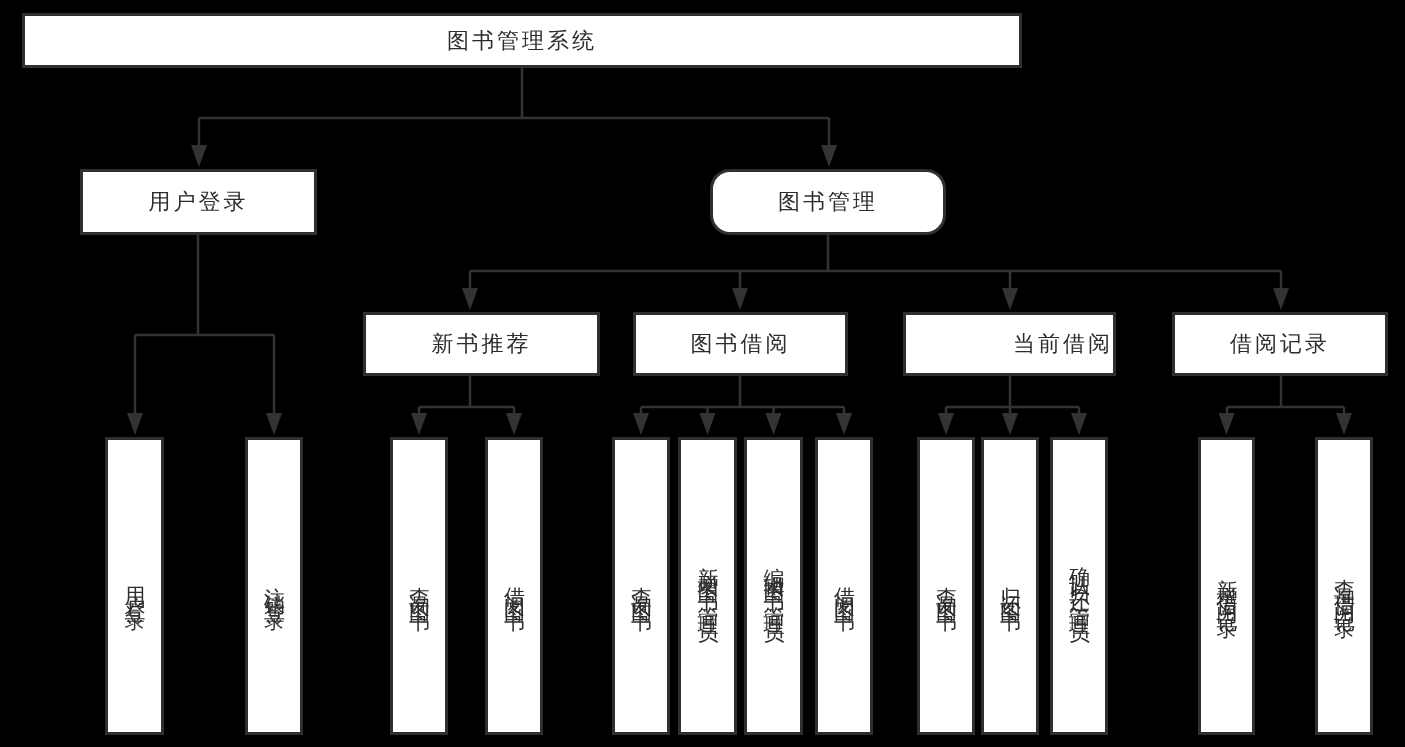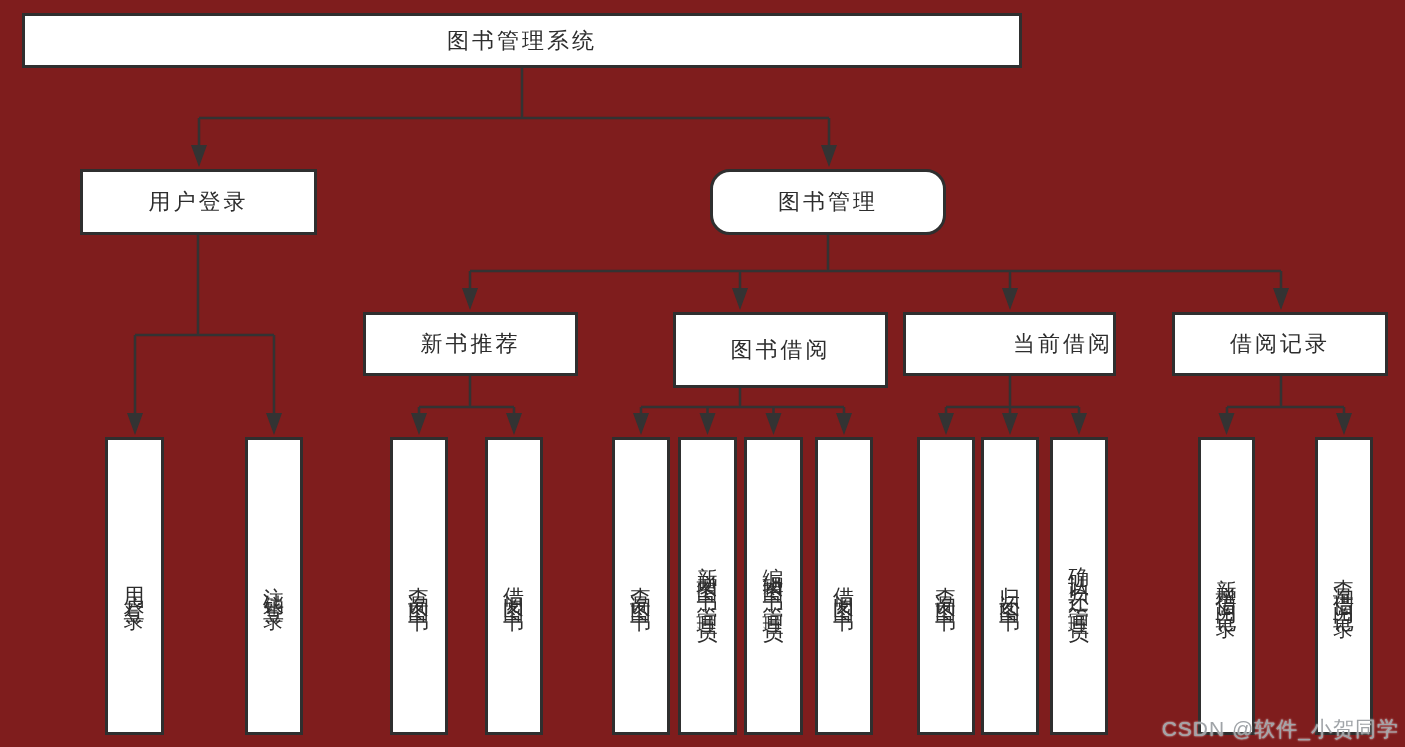--- a/index.html
+++ b/index.html
@@ -1,21 +1,21 @@
 <!DOCTYPE html>
 <html><head>
 <meta charset="utf-8">
 <style>
   html, body { margin: 0; padding: 0; background: #ffffff; }
   .canvas {
     position: relative;
     width: 1405px;
     height: 747px;
-    background: #7f1d1d;
-    font-family: Liberation Sans, sans-serif;
+    background: #000000;
+    font-family: Liberation Serif, serif;
     overflow: hidden;
   }
   .links {
     position: absolute;
     left: 0; top: 0;
     width: 1405px; height: 747px;
   }
   .node {
     position: absolute;
     box-sizing: border-box;
@@ -105,24 +105,24 @@
     <span class="lbl-h">图书管理系统</span>
   </div>
 
   <div class="node" style="left:80px; top:169px; width:237px; height:66px;">
     <span class="lbl-h">用户登录</span>
   </div>
   <div class="node" style="left:710px; top:169px; width:236px; height:66px;border-radius:20px;">
     <span class="lbl-h">图书管理</span>
   </div>
 
-  <div class="node" style="left:363px; top:312px; width:215px; height:64px;">
+  <div class="node" style="left:363px; top:312px; width:237px; height:64px;">
     <span class="lbl-h">新书推荐</span>
   </div>
-  <div class="node" style="left:633px; top:312px; width:215px; height:76px;margin-left:40px;">
+  <div class="node" style="left:633px; top:312px; width:215px; height:64px;">
     <span class="lbl-h">图书借阅</span>
   </div>
   <div class="node" style="left:903px; top:312px; width:213px; height:64px;justify-content:flex-end;">
     <span class="lbl-h">当前借阅</span>
   </div>
   <div class="node" style="left:1172px; top:312px; width:216px; height:64px;">
     <span class="lbl-h">借阅记录</span>
   </div>
 
   <div class="node" style="left:105px; top:437px; width:59px; height:298px;">
@@ -162,15 +162,14 @@
     <span class="lbl-v">确认归还（管理员）</span>
   </div>
 
   <div class="node" style="left:1198px; top:437px; width:57px; height:298px;">
     <span class="lbl-v">新增借阅记录</span>
   </div>
   <div class="node" style="left:1315px; top:437px; width:58px; height:298px;">
     <span class="lbl-v">查询借阅记录</span>
   </div>
 
-  <div class="watermark">CSDN @软件_小贺同学</div>
 
 </div>
 
 </body></html>

